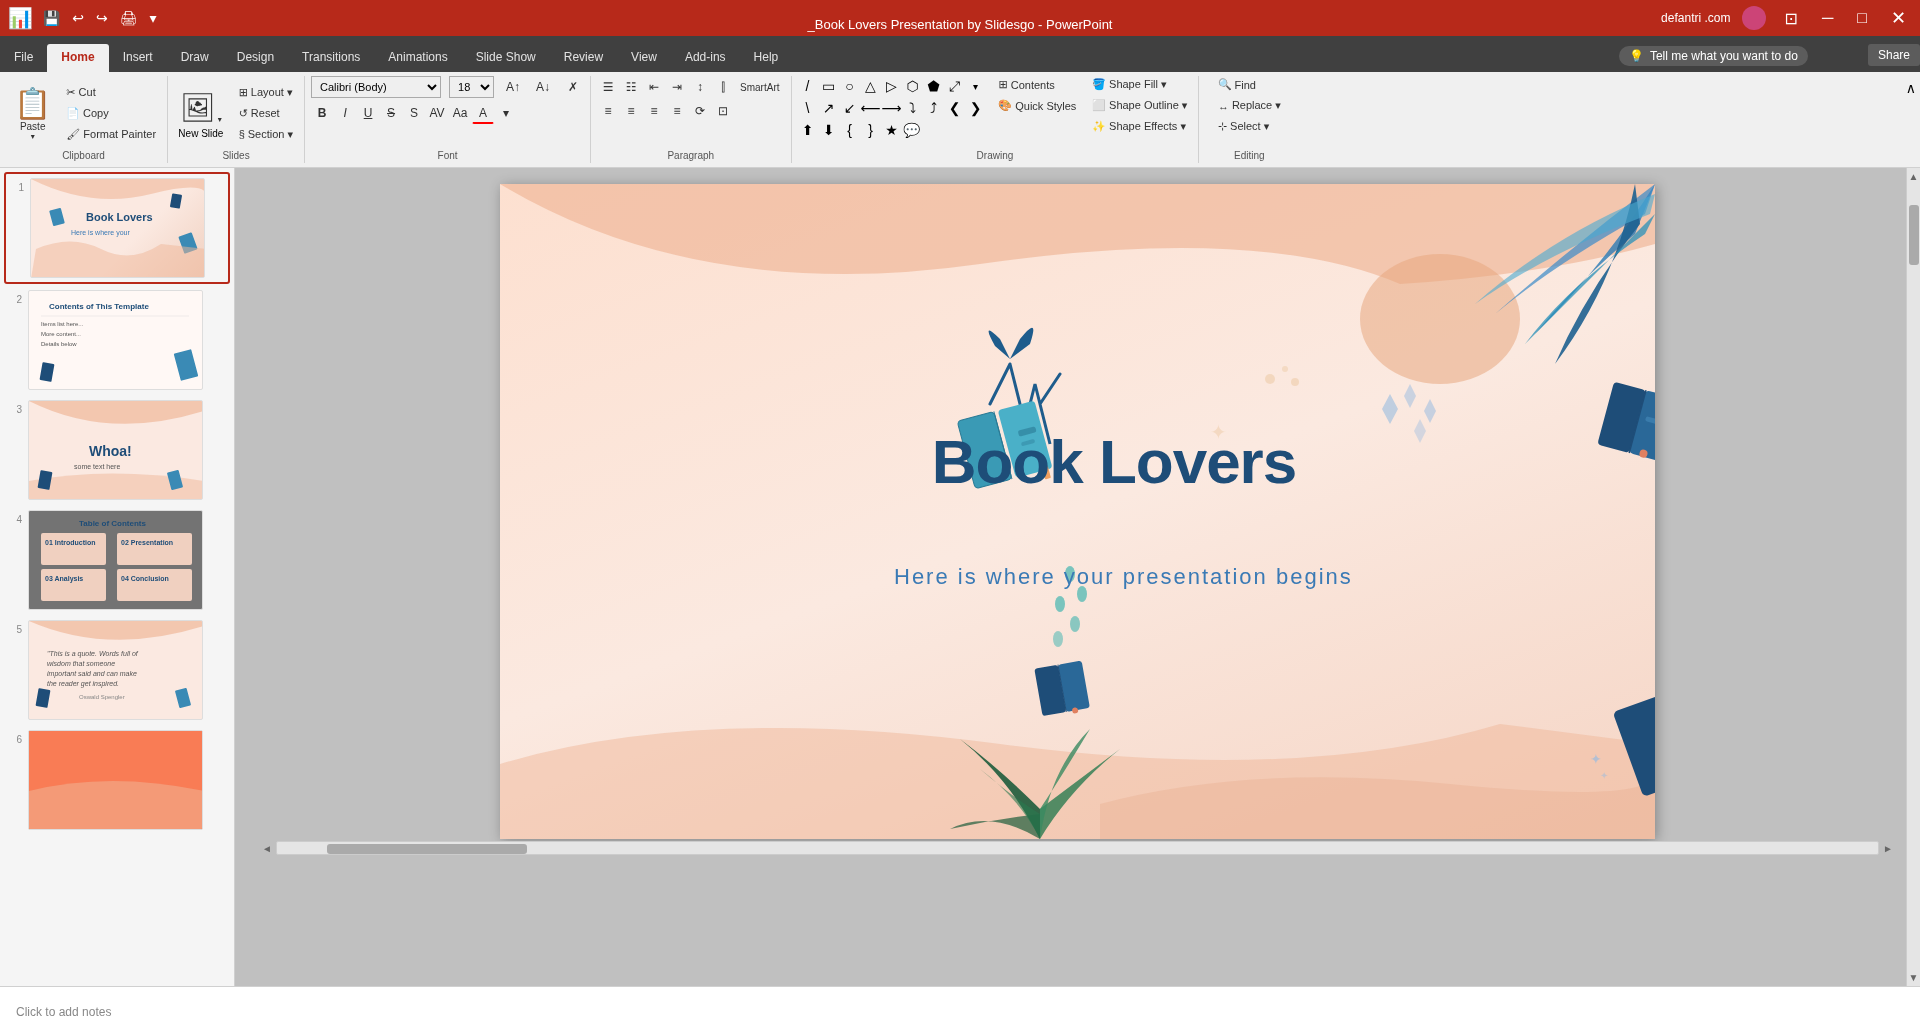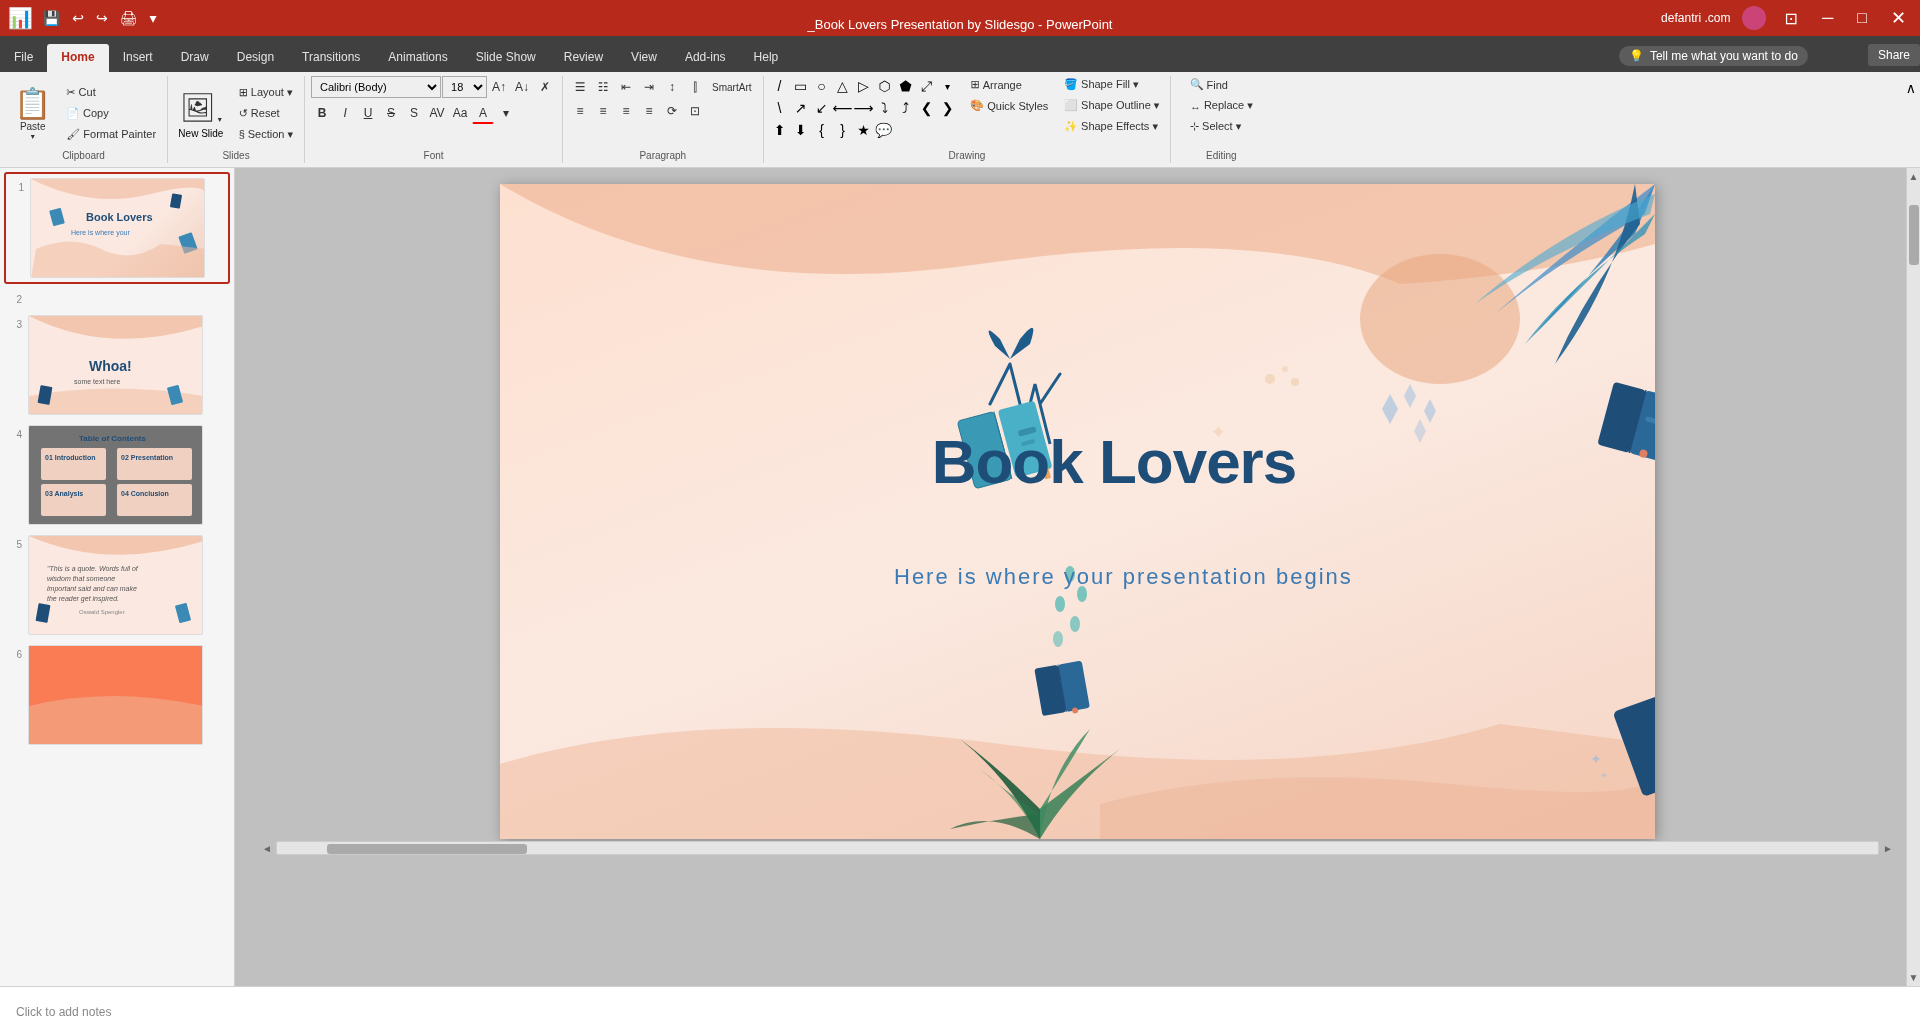--- a/index.html
+++ b/index.html
@@ -128,21 +128,21 @@
       cursor: pointer;
       border-radius: 3px;
       font-size: 10px;
       color: #333;
       background: none;
       border: none;
     }
     .paste-btn .icon { font-size: 30px; }
 
     
-    .font-row { display: flex; align-items: flex-start; gap: 1px; margin-bottom: 2px; }
+    .font-row { display: flex; align-items: flex-start; gap: 8px; margin-bottom: 2px; }
     .font-select {
       width: 130px;
       height: 22px;
       font-size: 11px;
       border: 1px solid #aaa;
       padding: 0 4px;
     }
     .size-select {
       width: 45px;
       height: 22px;
@@ -454,21 +454,21 @@
           <button class="shape-btn">⬇</button>
           <button class="shape-btn">{</button>
           <button class="shape-btn">}</button>
           <button class="shape-btn">★</button>
           <button class="shape-btn">💬</button>
         </div>
       </div>
       <div style="display:flex;flex-direction:column;gap:4px;margin-left:6px;">
         <button class="ribbon-btn-small">
           <span>⊞</span>
-          <span>Arrange</span>
+          <span>Contents</span>
         </button>
         <button class="ribbon-btn-small">
           <span>🎨</span>
           <span>Quick Styles</span>
         </button>
       </div>
       <div style="display:flex;flex-direction:column;gap:4px;margin-left:4px;">
         <button class="ribbon-btn-small">
           <span>🪣</span>
           <span>Shape Fill ▾</span>
@@ -524,20 +524,31 @@
           <rect x="20" y="30" width="12" height="16" rx="1" fill="#3a8ab5" transform="rotate(-15,26,38)"></rect>
           <rect x="140" y="15" width="10" height="14" rx="1" fill="#1e4d78" transform="rotate(10,145,22)"></rect>
           <rect x="150" y="55" width="14" height="18" rx="1" fill="#3a8ab5" transform="rotate(-20,157,64)"></rect>
           <path d="M5,70 Q40,55 70,70 T130,65 L175,70 L175,100 L0,100 Z" fill="#f0b89a" opacity="0.5"></path>
         </svg>
       </div>
     </div>
 
     <div class="slide-item">
       <span class="slide-number">2</span>
+      <div class="slide-thumb slide2" style="background:#fff8f5;">
+        <svg width="175" height="100" style="position:absolute;top:0;left:0;">
+          <text x="20" y="18" font-size="8" font-weight="bold" fill="#1e4d78">Contents of This Template</text>
+          <line x1="12" y1="25" x2="160" y2="25" stroke="#ddd" stroke-width="0.5"></line>
+          <text x="12" y="35" font-size="6" fill="#555">Items list here...</text>
+          <text x="12" y="45" font-size="6" fill="#555">More content...</text>
+          <text x="12" y="55" font-size="6" fill="#555">Details below</text>
+          <rect x="148" y="60" width="18" height="28" rx="1" fill="#3a8ab5" transform="rotate(-15,157,74)"></rect>
+          <rect x="12" y="72" width="12" height="18" rx="1" fill="#1e4d78" transform="rotate(10,18,81)"></rect>
+        </svg>
+      </div>
     </div>
 
     <div class="slide-item">
       <span class="slide-number">3</span>
       <div class="slide-thumb slide3">
         <svg width="175" height="100" style="position:absolute;top:0;left:0;">
           <path d="M0,0 Q80,40 175,10 L175,0 Z" fill="#f0b89a" opacity="0.7"></path>
           <text x="60" y="55" font-size="14" font-weight="bold" fill="#1e4d78">Whoa!</text>
           <text x="45" y="68" font-size="7" fill="#555">some text here</text>
           <path d="M0,80 Q80,65 175,80 L175,100 L0,100 Z" fill="#f0b89a" opacity="0.5"></path>

